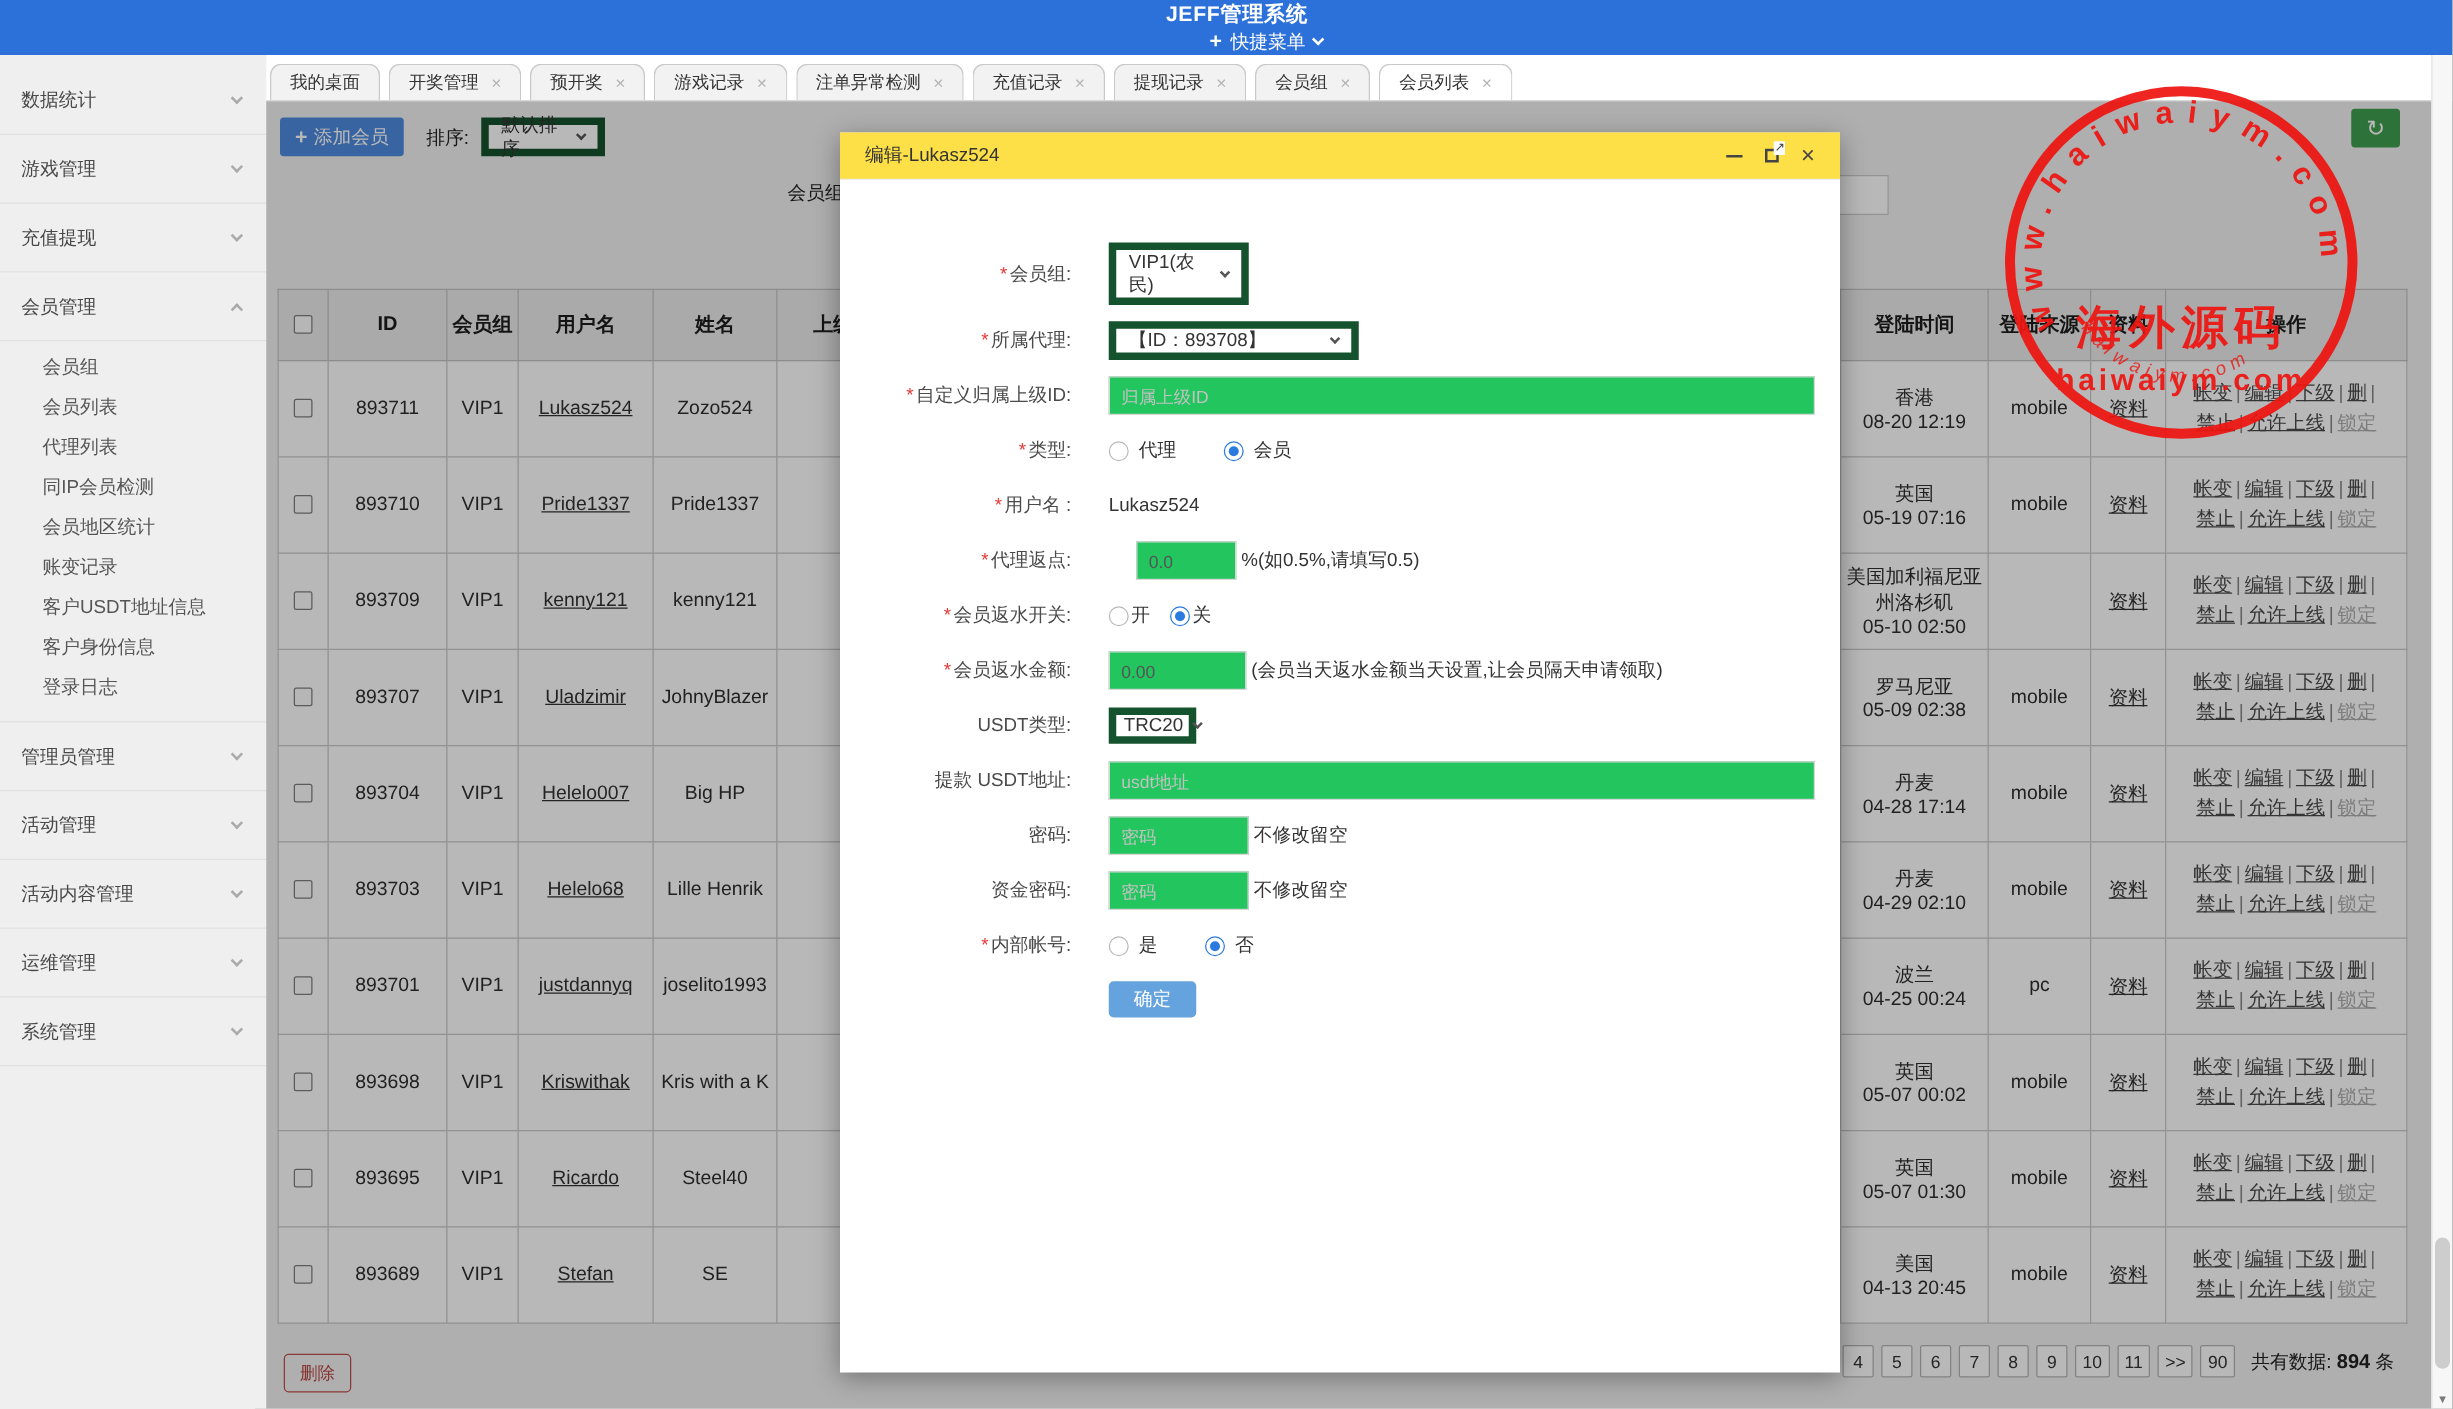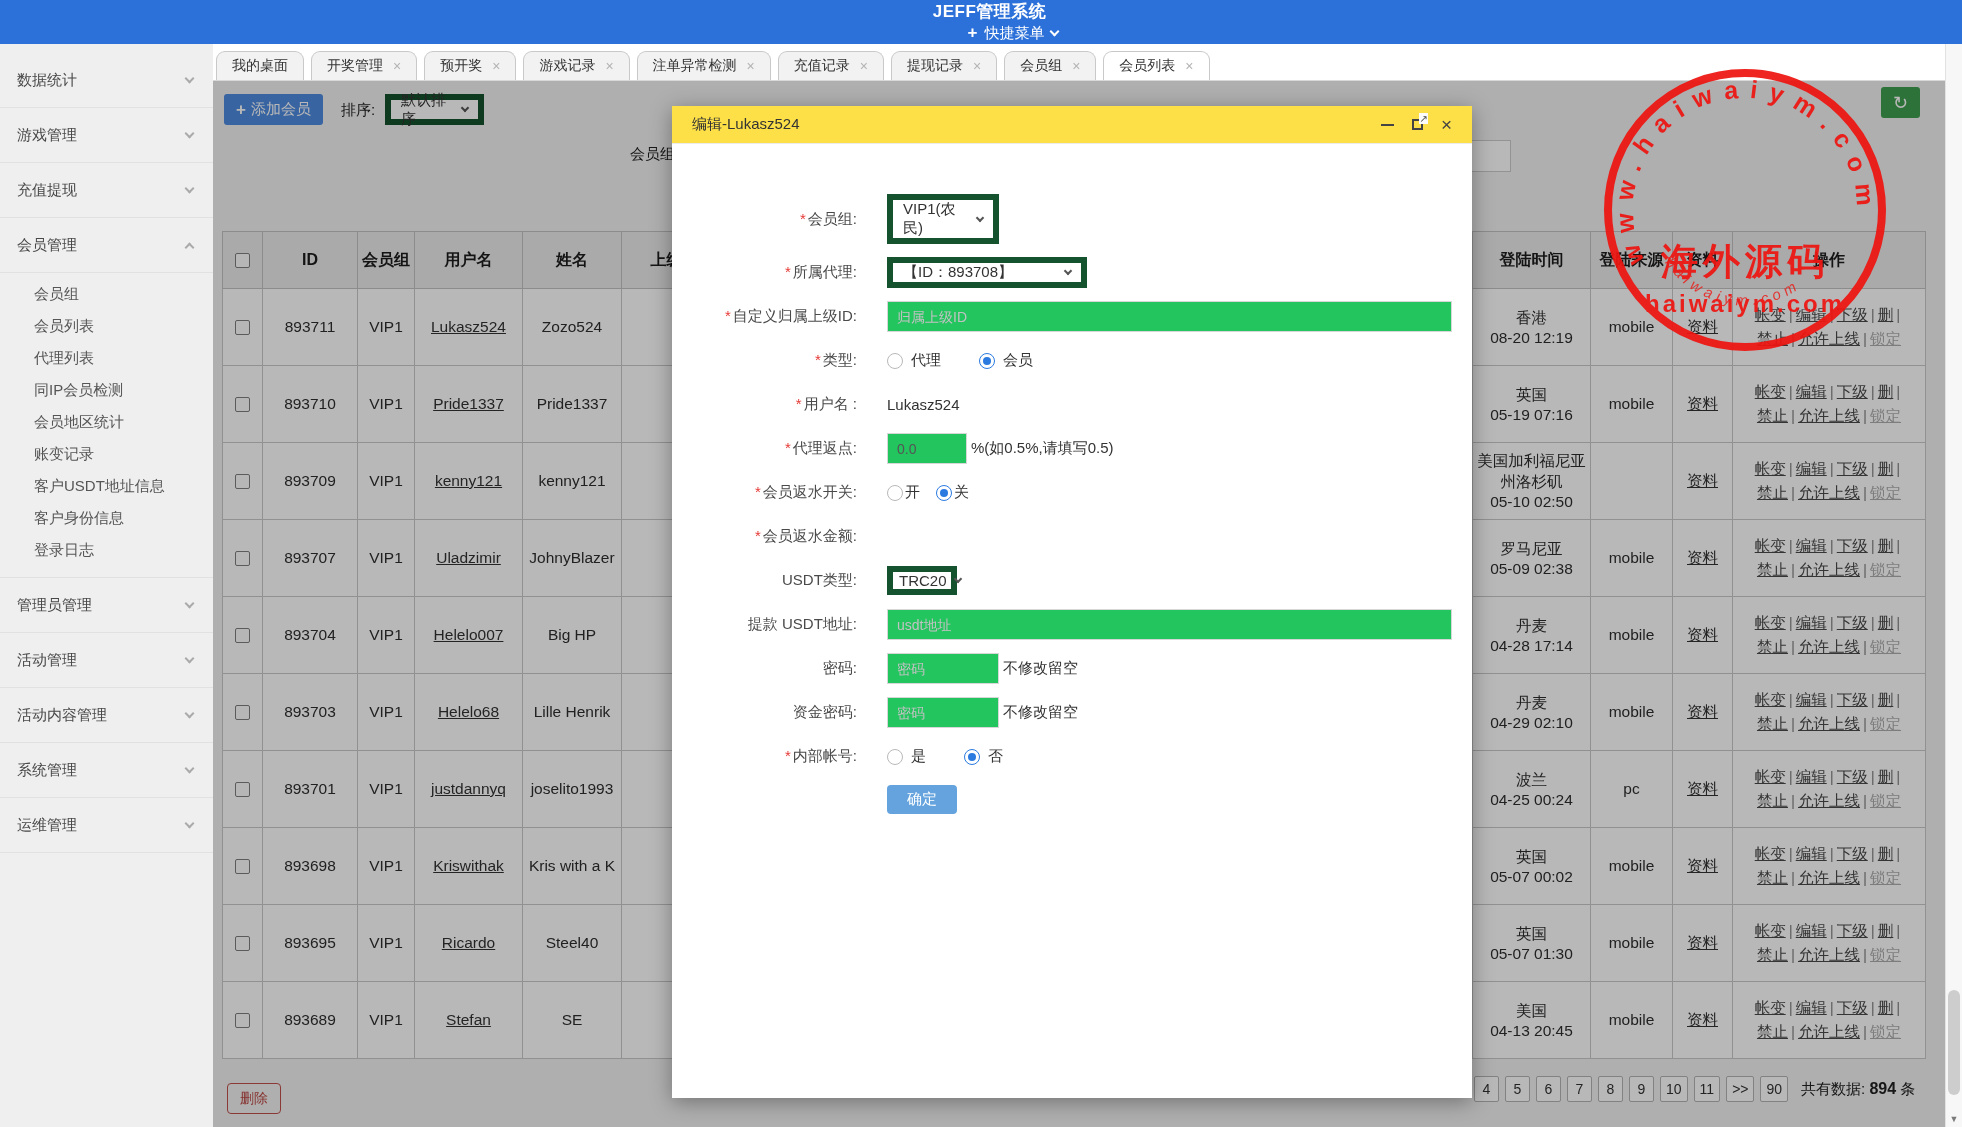--- a/index.html
+++ b/index.html
@@ -108,21 +108,21 @@
   .ico-close{font-size:19px;color:#444;line-height:1;cursor:pointer;}
   .ico-close::before{content:"×";}
 
   .modal-form{margin-top:50px;}
   .frow{display:flex;align-items:center;min-height:31px;margin-bottom:13px;}
   .flabel{width:185px;text-align:right;font-size:15px;color:#4a4a4a;flex-shrink:0;}
   .req::before{content:"*";color:#e53935;margin-right:2px;}
   .fctl{margin-left:30px;display:flex;align-items:center;}
   .txt{height:31px;border:1px solid #d7d7d7;padding:0 9px;font-size:14px;color:#555;background:#22c55e;}
   .txt::placeholder{color:#c2c2c2;}
-  .w565{width:565px;}.w200{width:200px;text-align:right;}.w112{width:112px;}.w80{width:80px;}
+  .w565{width:565px;}.w200{width:200px;text-align:right;}.w112{width:112px;}.w80{width:80px;margin-left:22px;}
   .w110{width:110px;}.w120{width:112px;}.w70{width:70px;}
   .fvalue{font-size:15px;color:#333;}
   .hint{font-size:15px;color:#333;margin-left:4px;white-space:nowrap;}
   .radio{display:flex;align-items:center;gap:8px;font-size:15px;color:#333;margin-right:38px;cursor:pointer;}
   .radio.tight{margin-right:16px;gap:2px;}
   .rdot{width:16px;height:16px;border:1px solid #b9b9b9;border-radius:50%;background:#fff;
         position:relative;flex-shrink:0;}
   .radio.checked .rdot{border-color:#2a7ae0;}
   .radio.checked .rdot::after{content:"";position:absolute;left:3px;top:3px;width:8px;height:8px;
                               border-radius:50%;background:#2a7ae0;}
@@ -187,25 +187,25 @@
         </div>
         <div class="side-group">
           <span>活动管理</span>
           <span class="chev"></span>
         </div>
         <div class="side-group">
           <span>活动内容管理</span>
           <span class="chev"></span>
         </div>
         <div class="side-group">
+          <span>运维管理</span>
+          <span class="chev"></span>
+        </div>
+        <div class="side-group">
           <span>系统管理</span>
-          <span class="chev"></span>
-        </div>
-        <div class="side-group">
-          <span>运维管理</span>
           <span class="chev"></span>
         </div>
       </div>
   </div>
 
   <div class="main">
     <div class="collapse-handle">
       <span class="chev"></span>
     </div>
 
@@ -557,20 +557,24 @@
           </span>
           <span class="radio tight checked">
             <span class="rdot"></span>
             <span>关</span>
           </span>
         </div>
       </div>
 
       <div class="frow">
         <span class="flabel req">会员返水金额:</span>
+        <div class="fctl">
+          <input class="txt w110" value="0.00" style="">
+          <span class="hint">(会员当天返水金额当天设置,让会员隔天申请领取)</span>
+        </div>
       </div>
 
       <div class="frow">
         <span class="flabel">USDT类型:</span>
         <div class="fctl">
             <div class="fake-select w70" style="padding:0 6px;">
           <span>TRC20</span>
           <span class="chev"></span>
         </div>
           </div>

